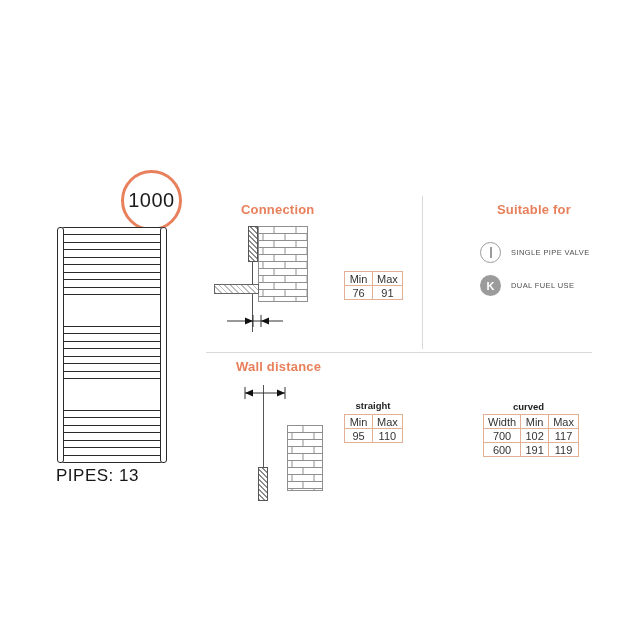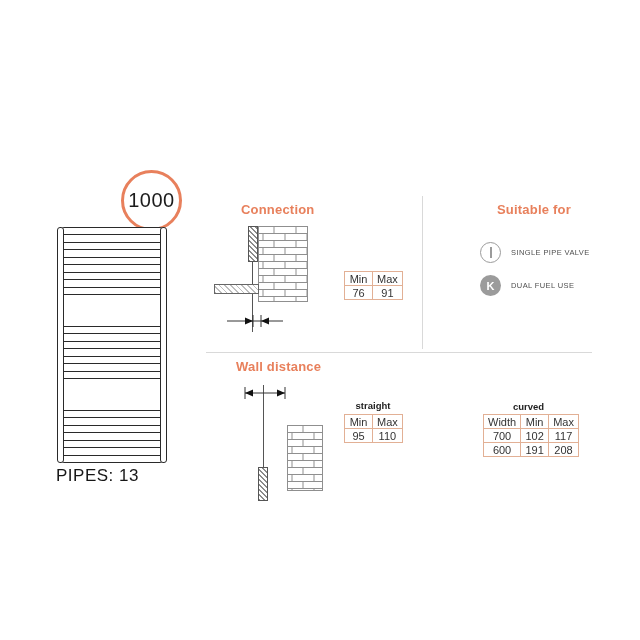--- a/index.html
+++ b/index.html
@@ -200,18 +200,18 @@
       <td>Max</td>
     </tr>
     <tr>
       <td>700</td>
       <td>102</td>
       <td>117</td>
     </tr>
     <tr>
       <td>600</td>
       <td>191</td>
-      <td>208</td>
+      <td>119</td>
     </tr>
   </tbody>
     </table>
 
 </div>
 
 </body></html>

